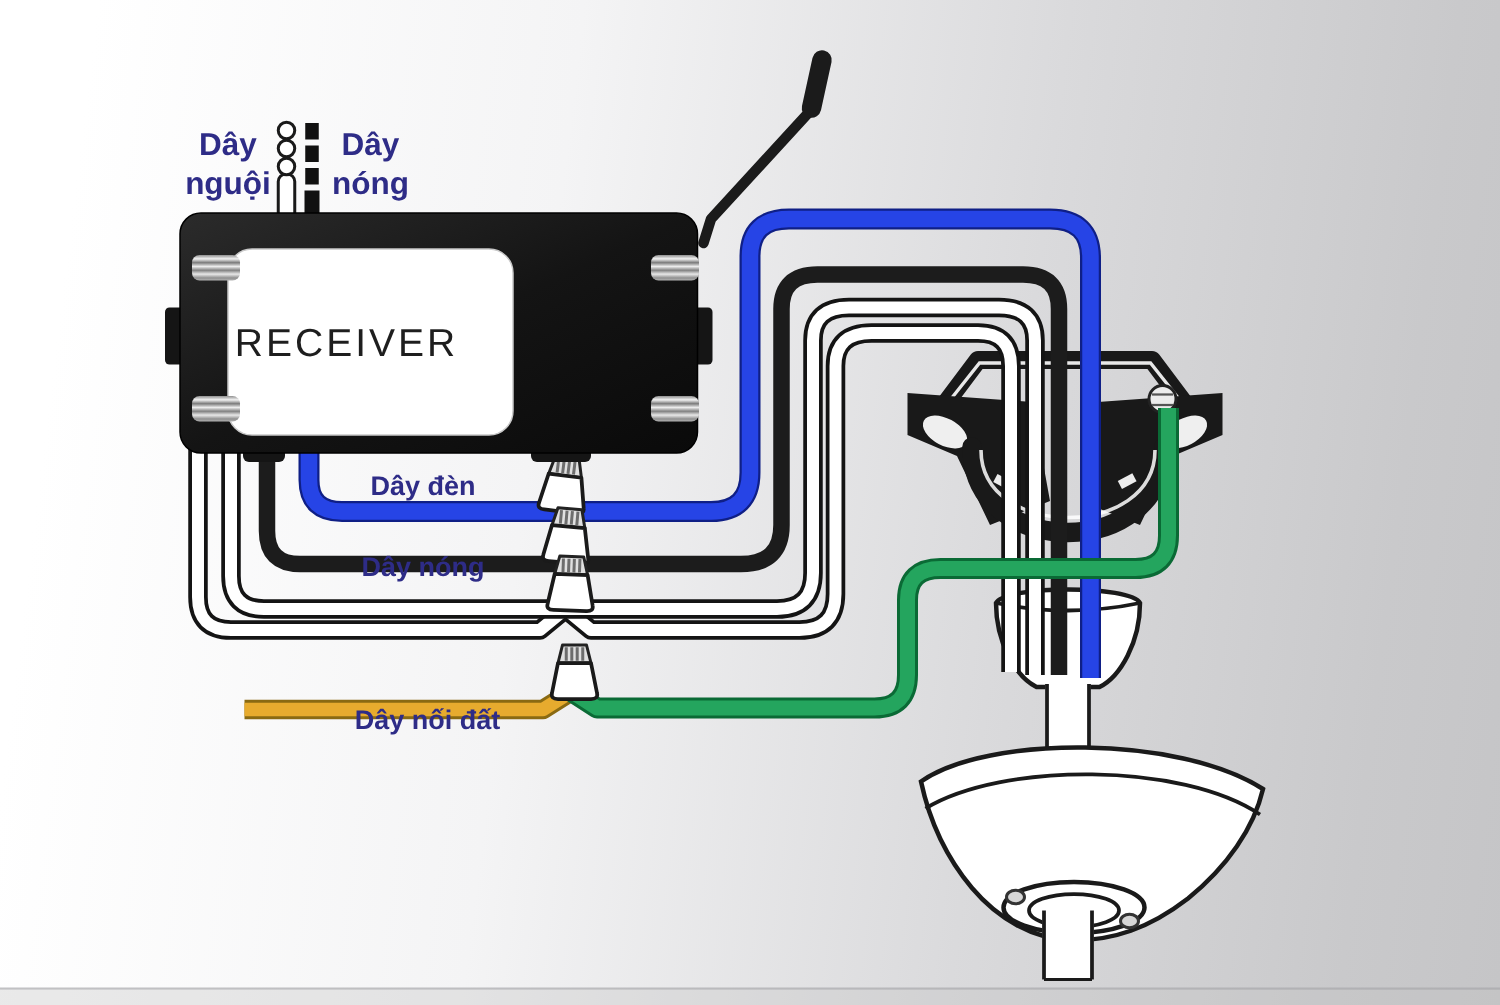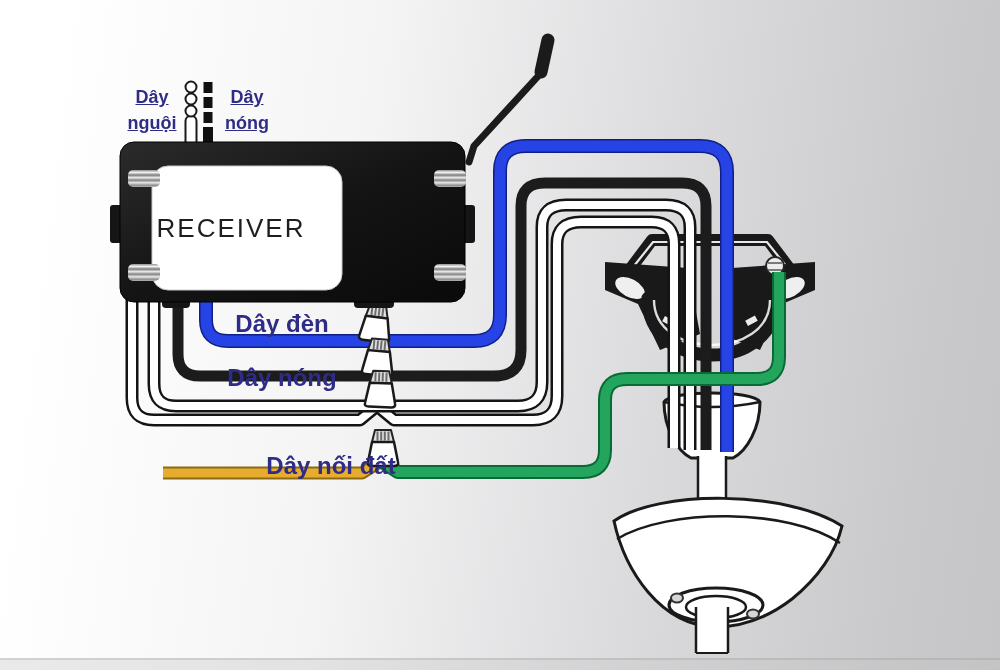--- a/index.html
+++ b/index.html
@@ -9,27 +9,27 @@
   }
   .stage{
     position:relative;width:1000px;height:670px;
     background:linear-gradient(97deg,#ffffff 6%,#f4f4f5 36%,#dadadc 66%,#c9c9cb 90%,#c5c5c7 100%);
   }
   .stage svg{position:absolute;left:0;top:0;}
   .lbl{
     position:absolute;
     color:#2e2c87;
     font-weight:bold;
-    font-size:24px;
+    font-size:18px;
     white-space:nowrap;
     transform:translateX(-50%);
     text-align:center;
     line-height:26px;
   }
-  .lbl.small{font-size:18px;text-decoration:underline;}
+  .lbl.small{font-size:21px;}
   .receiver-text{
     position:absolute;left:152px;top:166px;width:158px;height:124px;
     display:flex;align-items:center;justify-content:center;
     font-size:26px;letter-spacing:2px;color:#1e1e1e;font-weight:400;
     font-family:"Liberation Sans", sans-serif;
   }
 </style>
 </head>
 <body>
 
@@ -179,15 +179,15 @@
   </div>
   <div class="lbl small" style="left:247px;top:84px;">
     <div>Dây</div>
     <div>nóng</div>
   </div>
 
   <div class="receiver-text">RECEIVER</div>
 
   <div class="lbl" style="left:282px;top:311px;">Dây đèn</div>
   <div class="lbl" style="left:282px;top:347px;margin-top:18px;">Dây nóng</div>
-  <div class="lbl" style="left:285px;top:453px;margin-left:46px;">Dây nối đất</div>
+  <div class="lbl" style="left:285px;top:467px;">Dây nối đất</div>
 
 </div>
 
 </body></html>

